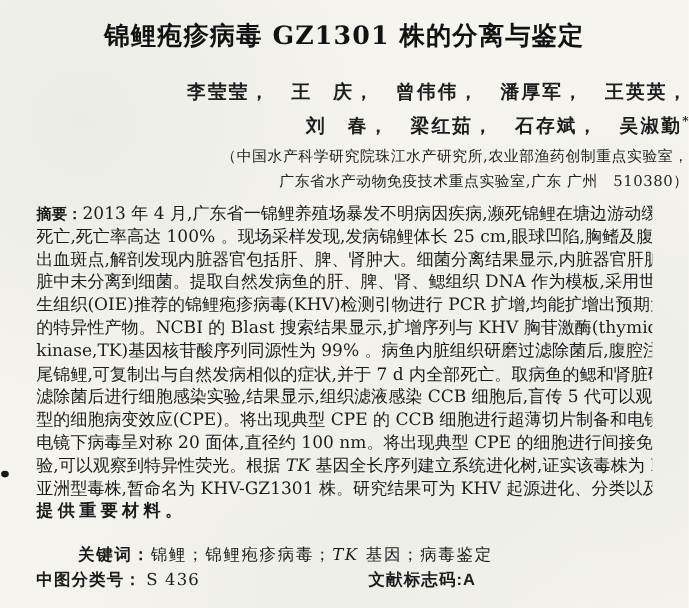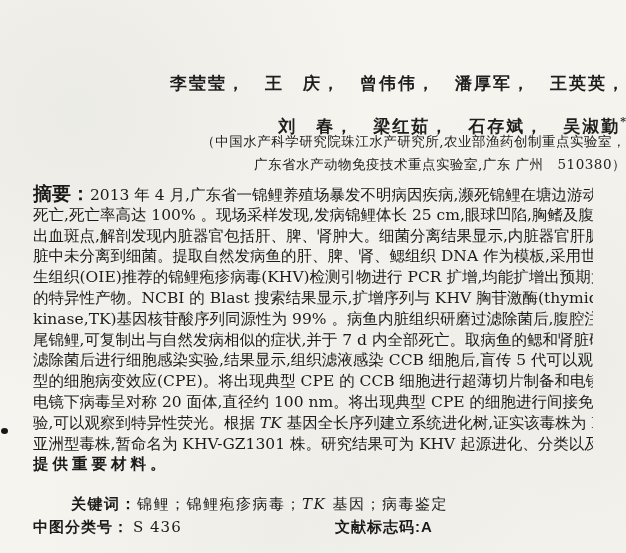--- a/index.html
+++ b/index.html
@@ -20,39 +20,39 @@
   .title{
     position:absolute;top:17px;left:0;right:0;margin:0;
     text-align:center;font-size:23px;font-weight:700;color:#121212;
     letter-spacing:1px;font-family:"DejaVu Serif","Liberation Serif",serif;
   }
   .authors{
     position:absolute;left:0;right:0;text-align:right;
     font-size:17px;letter-spacing:2px;color:#1e1e1e;font-weight:bold;
   }
   .authors-1{top:72px;}
-  .authors-2{top:103px;margin-top:12px;}
+  .authors-2{top:103px;}
   .star{font-size:11px;vertical-align:super;letter-spacing:0;}
   .aff{
     position:absolute;left:0;right:0;text-align:right;
     font-size:13.5px;color:#222;letter-spacing:0.5px;
   }
   .aff-1{top:133px;}
   .aff-2{top:156px;}
   .abstract{
     position:absolute;top:184px;left:33px;width:560px;
     font-size:15.5px;color:#1b1b1b;
   }
   .jline{
     height:20.8px;line-height:20.8px;white-space:nowrap;
     text-align:justify;text-align-last:justify;
     overflow:hidden;
   }
   .jline.last{text-align-last:left;letter-spacing:4px;font-weight:bold;}
-  .abstract .hei{font-size:19px;}
+  .abstract .hei{font-size:14px;}
   .ital{font-style:italic;}
   .kwline{
     position:absolute;top:495px;left:33px;right:33px;
     font-size:15px;letter-spacing:1.5px;white-space:nowrap;margin-left:38px;
   }
   .classline{
     position:absolute;top:518px;left:33px;width:560px;height:21px;
     font-size:15px;
   }
   .clc-label,.doc-label{letter-spacing:1px;}
@@ -63,20 +63,21 @@
     border-radius:50%;background:#161616;
   }
 </style>
 </head>
 <body>
 
 <div class="page">
 
   <div class="ink-dot"></div>
 
+  <h1 class="title">锦鲤疱疹病毒 GZ1301 株的分离与鉴定</h1>
 
   <div class="authors authors-1">李莹莹，　王　庆，　曾伟伟，　潘厚军，　王英英，</div>
   <div class="authors authors-2"><span>刘　春，　梁红茹，　石存斌，　吴淑勤</span><span class="star">*</span></div>
 
   <div class="aff aff-1">（中国水产科学研究院珠江水产研究所,农业部渔药创制重点实验室，</div>
   <div class="aff aff-2">广东省水产动物免疫技术重点实验室,广东 广州　510380）</div>
 
   <div class="abstract">
     <div class="jline"><span class="hei">摘要：</span><span>2013 年 4 月,广东省一锦鲤养殖场暴发不明病因疾病,濒死锦鲤在塘边游动缓慢直至</span></div>
     <div class="jline">死亡,死亡率高达 100% 。现场采样发现,发病锦鲤体长 25 cm,眼球凹陷,胸鳍及腹鳍出现</div>

